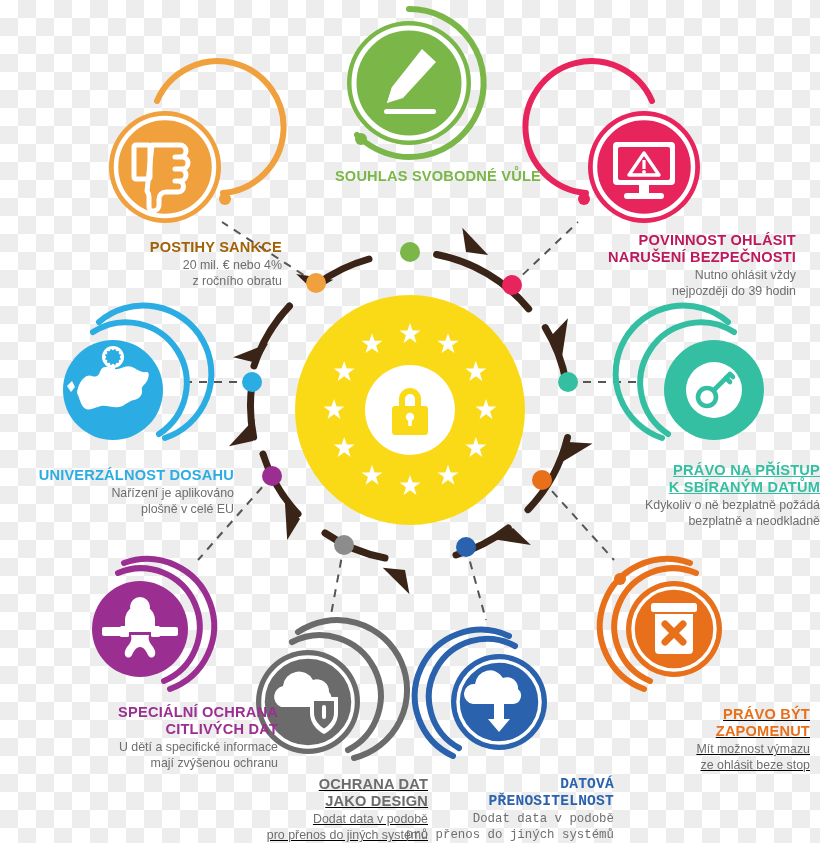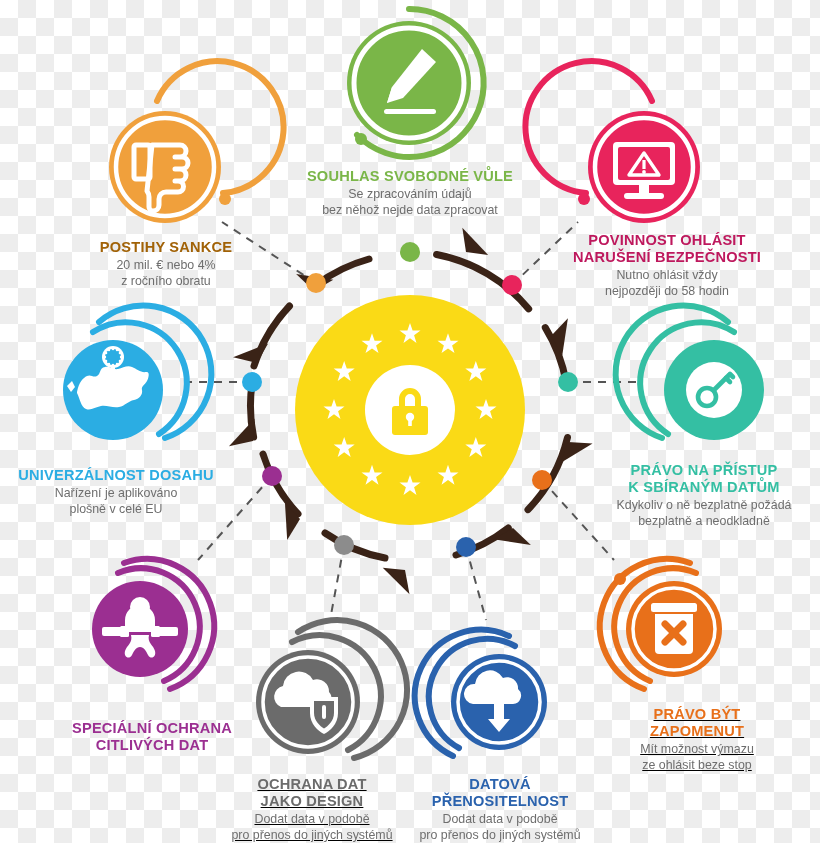--- a/index.html
+++ b/index.html
@@ -16,35 +16,35 @@
       linear-gradient(45deg,#ededed 25%,transparent 25%,transparent 75%,#ededed 75%),
       linear-gradient(45deg,#ededed 25%,transparent 25%,transparent 75%,#ededed 75%);
     background-size:36px 36px;
     background-position:0 0,18px 18px;
     background-color:#ffffff;
   }
   #art{position:absolute;inset:0;}
   svg.layer{position:absolute;left:0;top:0;width:820px;height:843px;}
 
   
-  .cap{position:absolute;text-align:center;line-height:1.18;}
+  .cap{position:absolute;text-align:right;line-height:1.18;}
   .cap .t{
     font-size:14.6px;font-weight:700;letter-spacing:.2px;
     text-transform:uppercase;white-space:pre-line;
   }
   .cap .s{
     font-size:12.4px;color:#6e6e6e;font-weight:400;
     white-space:pre-line;margin-top:2px;line-height:1.26;
   }
   .c-green  .t{color:#7ab648;}
   .c-orange .t{color:#a16207;}
   .c-pink   .t{color:#be185d;}
   .c-blue   .t{color:#2bade3;}
-  .c-teal   .t{color:#34bfa3;}
-  .c-purple .t{color:#9b2f91;margin-top:16px;}
+  .c-teal   .t{color:#34bfa3;text-decoration:underline;}
+  .c-purple .t{color:#9b2f91;}
   .c-gray   .t{color:#6b6b6b;}
   .c-navy   .t{color:#2a62ad;}
   .c-dorange .t{color:#e8701a;}
 </style>
 </head>
 <body>
 
 <div id="stage">
   <div id="checker"></div>
 
@@ -313,63 +313,63 @@
         <g stroke="#e8701a" stroke-width="7" stroke-linecap="round">
           <line x1="-9" y1="-5" x2="9" y2="13"></line>
           <line x1="9" y1="-5" x2="-9" y2="13"></line>
         </g>
       </g>
     </g>
   </svg>
 
   <div class="cap c-green" style="left:279px;top:168px;width:262px;">
     <div class="t">SOUHLAS SVOBODNÉ VŮLE</div>
-    <div class="s">Se zpracováním údajů
-bez něhož nejde data zpracovat</div>
   </div>
 
   <div class="cap c-orange" style="left:50px;top:239px;width:232px;">
     <div class="t">POSTIHY SANKCE</div>
     <div class="s">20 mil. € nebo 4%
 z ročního obratu</div>
   </div>
 
   <div class="cap c-pink" style="left:538px;top:232px;width:258px;">
     <div class="t">POVINNOST OHLÁSIT
 NARUŠENÍ BEZPEČNOSTI</div>
     <div class="s">Nutno ohlásit vždy
-nejpozději do 58 hodin</div>
+nejpozději do 39 hodin</div>
   </div>
 
   <div class="cap c-blue" style="left:-2px;top:467px;width:236px;">
     <div class="t">UNIVERZÁLNOST DOSAHU</div>
     <div class="s">Nařízení je aplikováno
 plošně v celé EU</div>
   </div>
 
   <div class="cap c-teal" style="left:588px;top:462px;width:232px;">
     <div class="t">PRÁVO NA PŘÍSTUP
 K SBÍRANÝM DATŮM</div>
     <div class="s">Kdykoliv o ně bezplatně požádá
 bezplatně a neodkladně</div>
   </div>
 
   <div class="cap c-purple" style="left:26px;top:704px;width:252px;">
     <div class="t">SPECIÁLNÍ OCHRANA
 CITLIVÝCH DAT</div>
+    <div class="s">U dětí a specifické informace
+mají zvýšenou ochranu</div>
   </div>
 
   <div class="cap c-gray" style="left:196px;top:776px;width:232px;text-decoration:underline;">
     <div class="t">OCHRANA DAT
 JAKO DESIGN</div>
     <div class="s">Dodat data v podobě
 pro přenos do jiných systémů</div>
   </div>
 
-  <div class="cap c-navy" style="left:386px;top:776px;width:228px;">
+  <div class="cap c-navy" style="left:386px;top:776px;width:228px;font-family:Liberation Mono, monospace;">
     <div class="t">DATOVÁ
 PŘENOSITELNOST</div>
     <div class="s">Dodat data v podobě
 pro přenos do jiných systémů</div>
   </div>
 
   <div class="cap c-dorange" style="left:584px;top:706px;width:226px;text-decoration:underline;">
     <div class="t">PRÁVO BÝT
 ZAPOMENUT</div>
     <div class="s">Mít možnost výmazu

